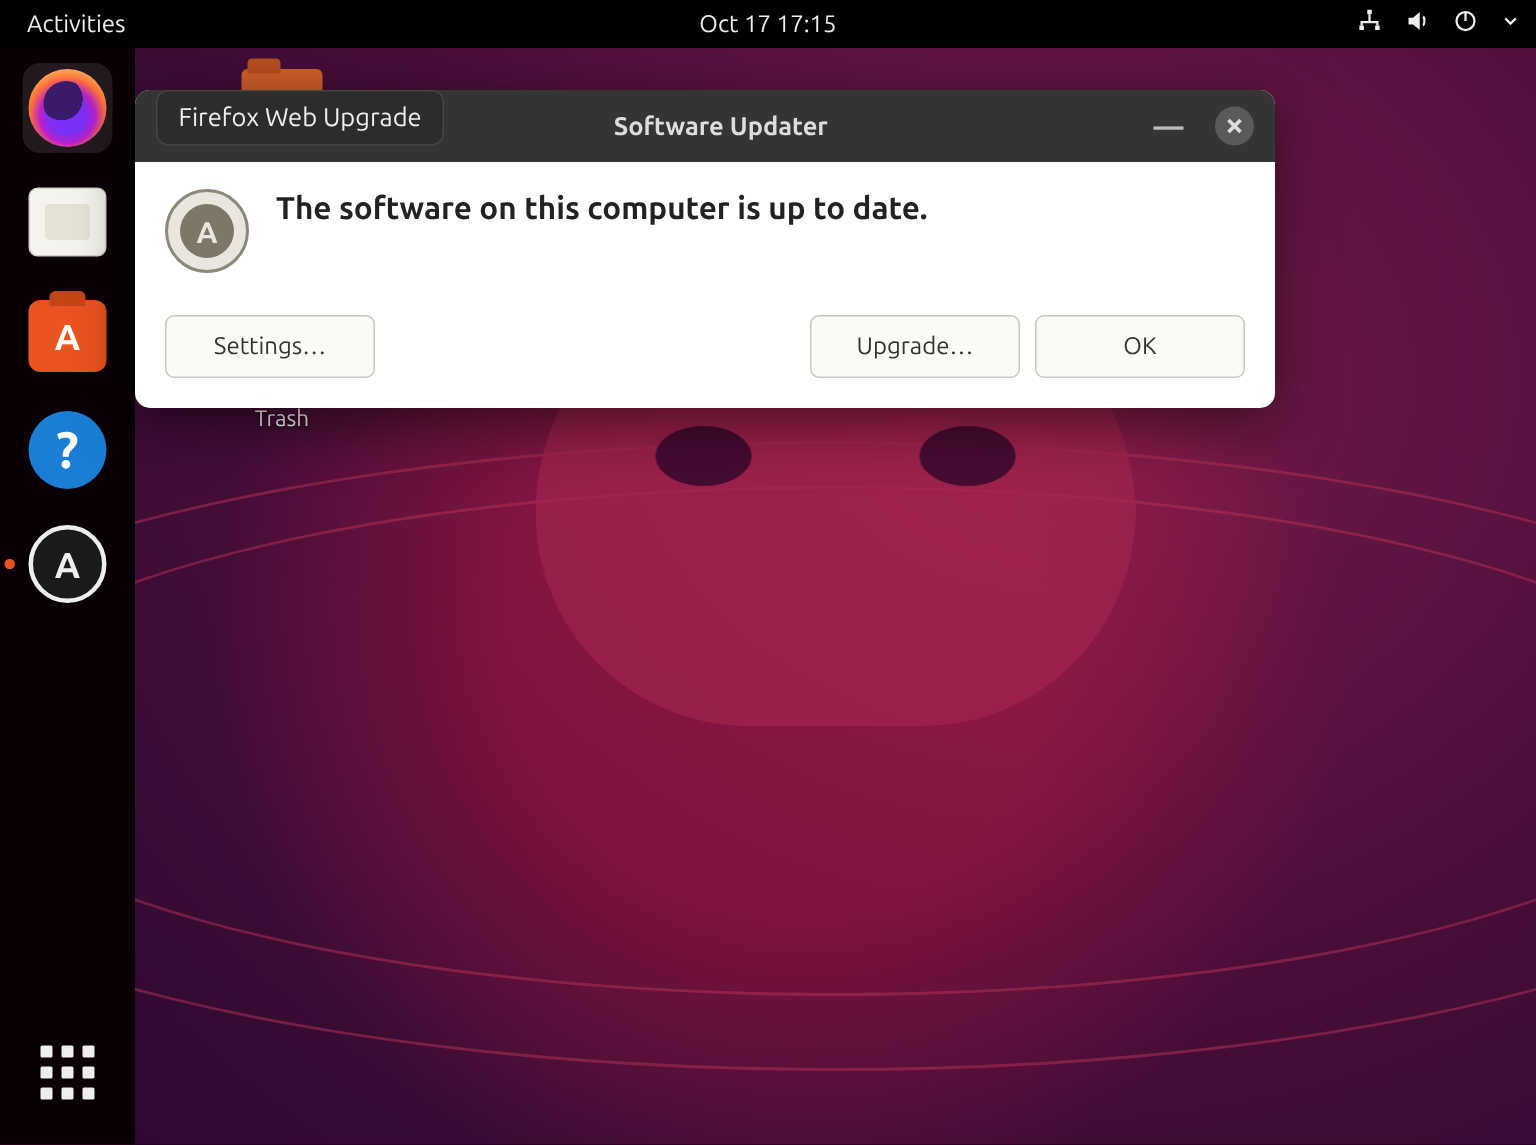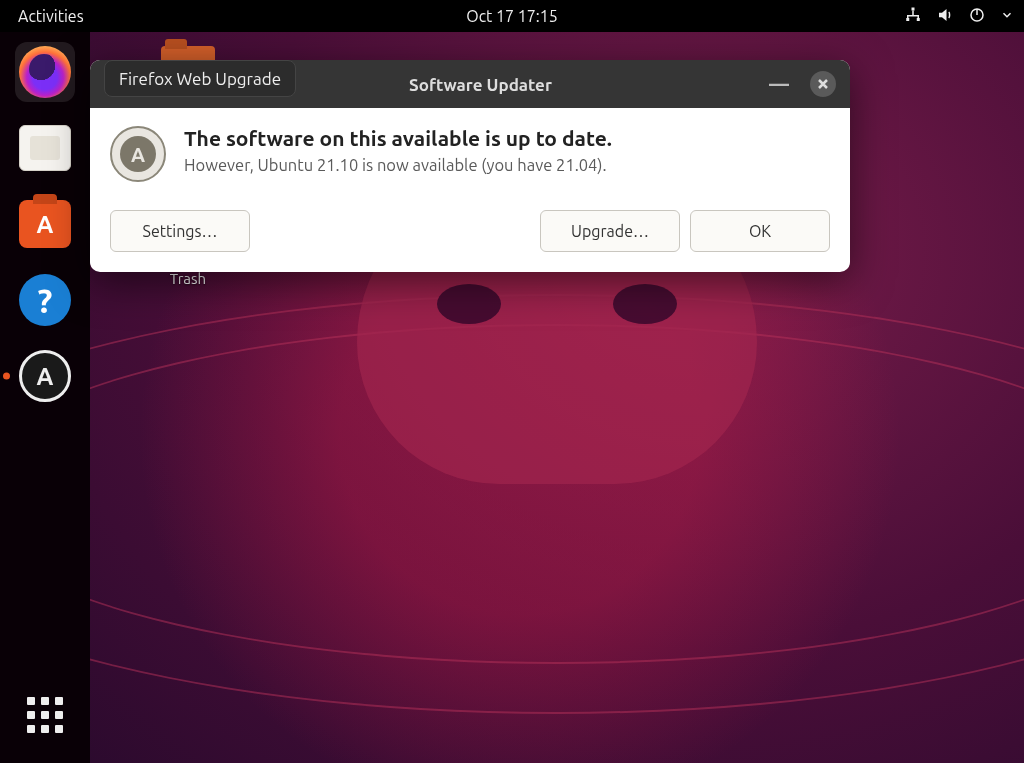--- a/index.html
+++ b/index.html
@@ -285,22 +285,21 @@
       <svg viewBox="0 0 12 12">
         <path d="M2 2l8 8M10 2l-8 8" fill="none"></path>
       </svg>
     </div>
   </div>
   <div class="dialog-body">
     <div class="dialog-icon">
       <div class="inner">A</div>
     </div>
     <div class="dialog-text">
-      <h1>The software on this available is up to date.</h1>
-      <p>However, Ubuntu 21.10 is now available (you have 21.04).</p>
+      <h1>The software on this computer is up to date.</h1>
     </div>
     <div class="dialog-buttons">
       <button class="btn">Settings…</button>
       <div class="spacer"></div>
       <button class="btn">Upgrade…</button>
       <button class="btn">OK</button>
     </div>
   </div>
 </div>
 

